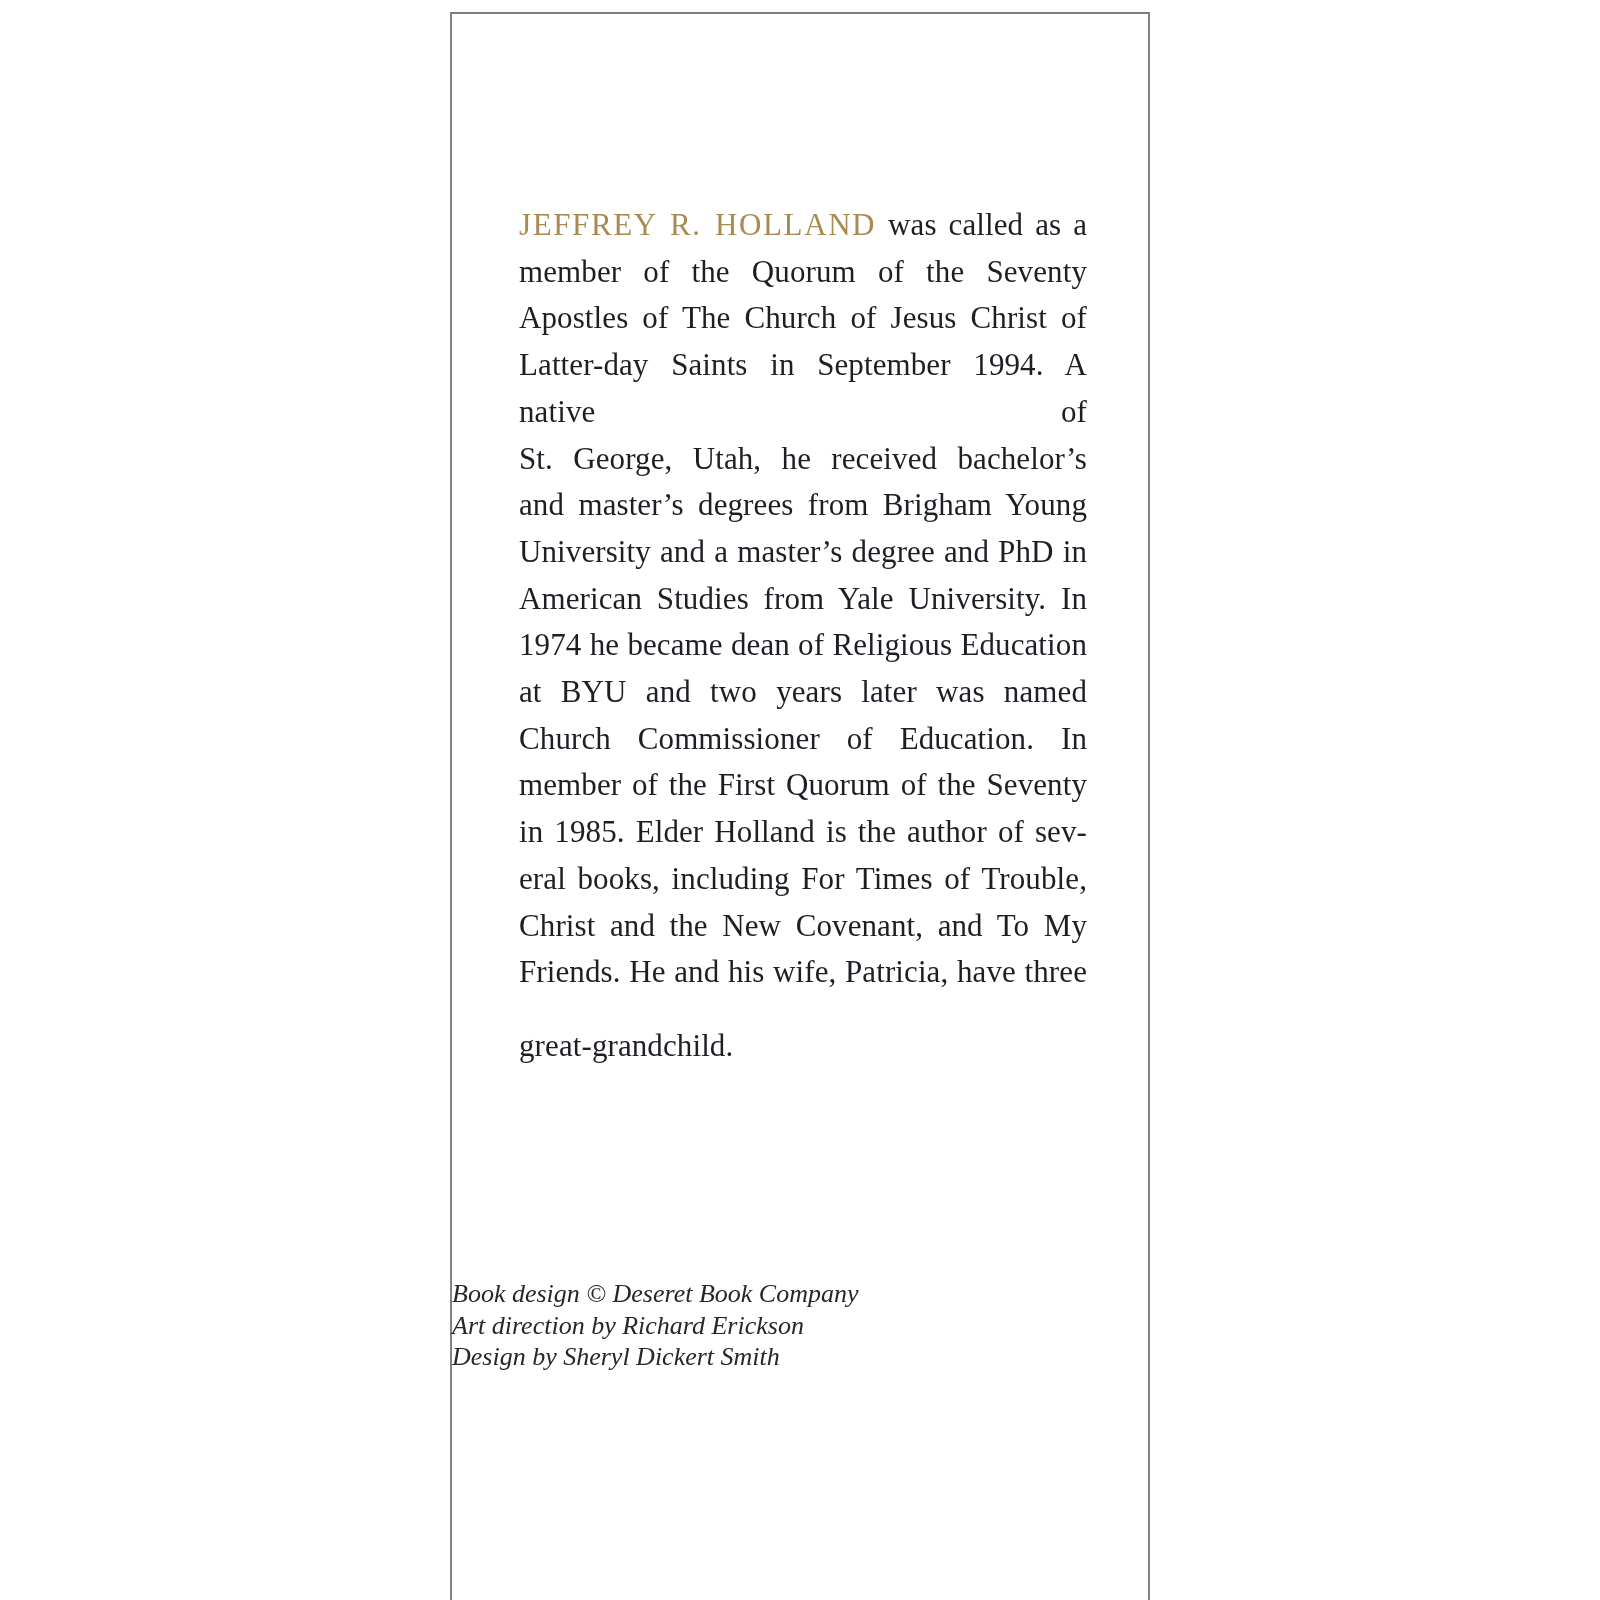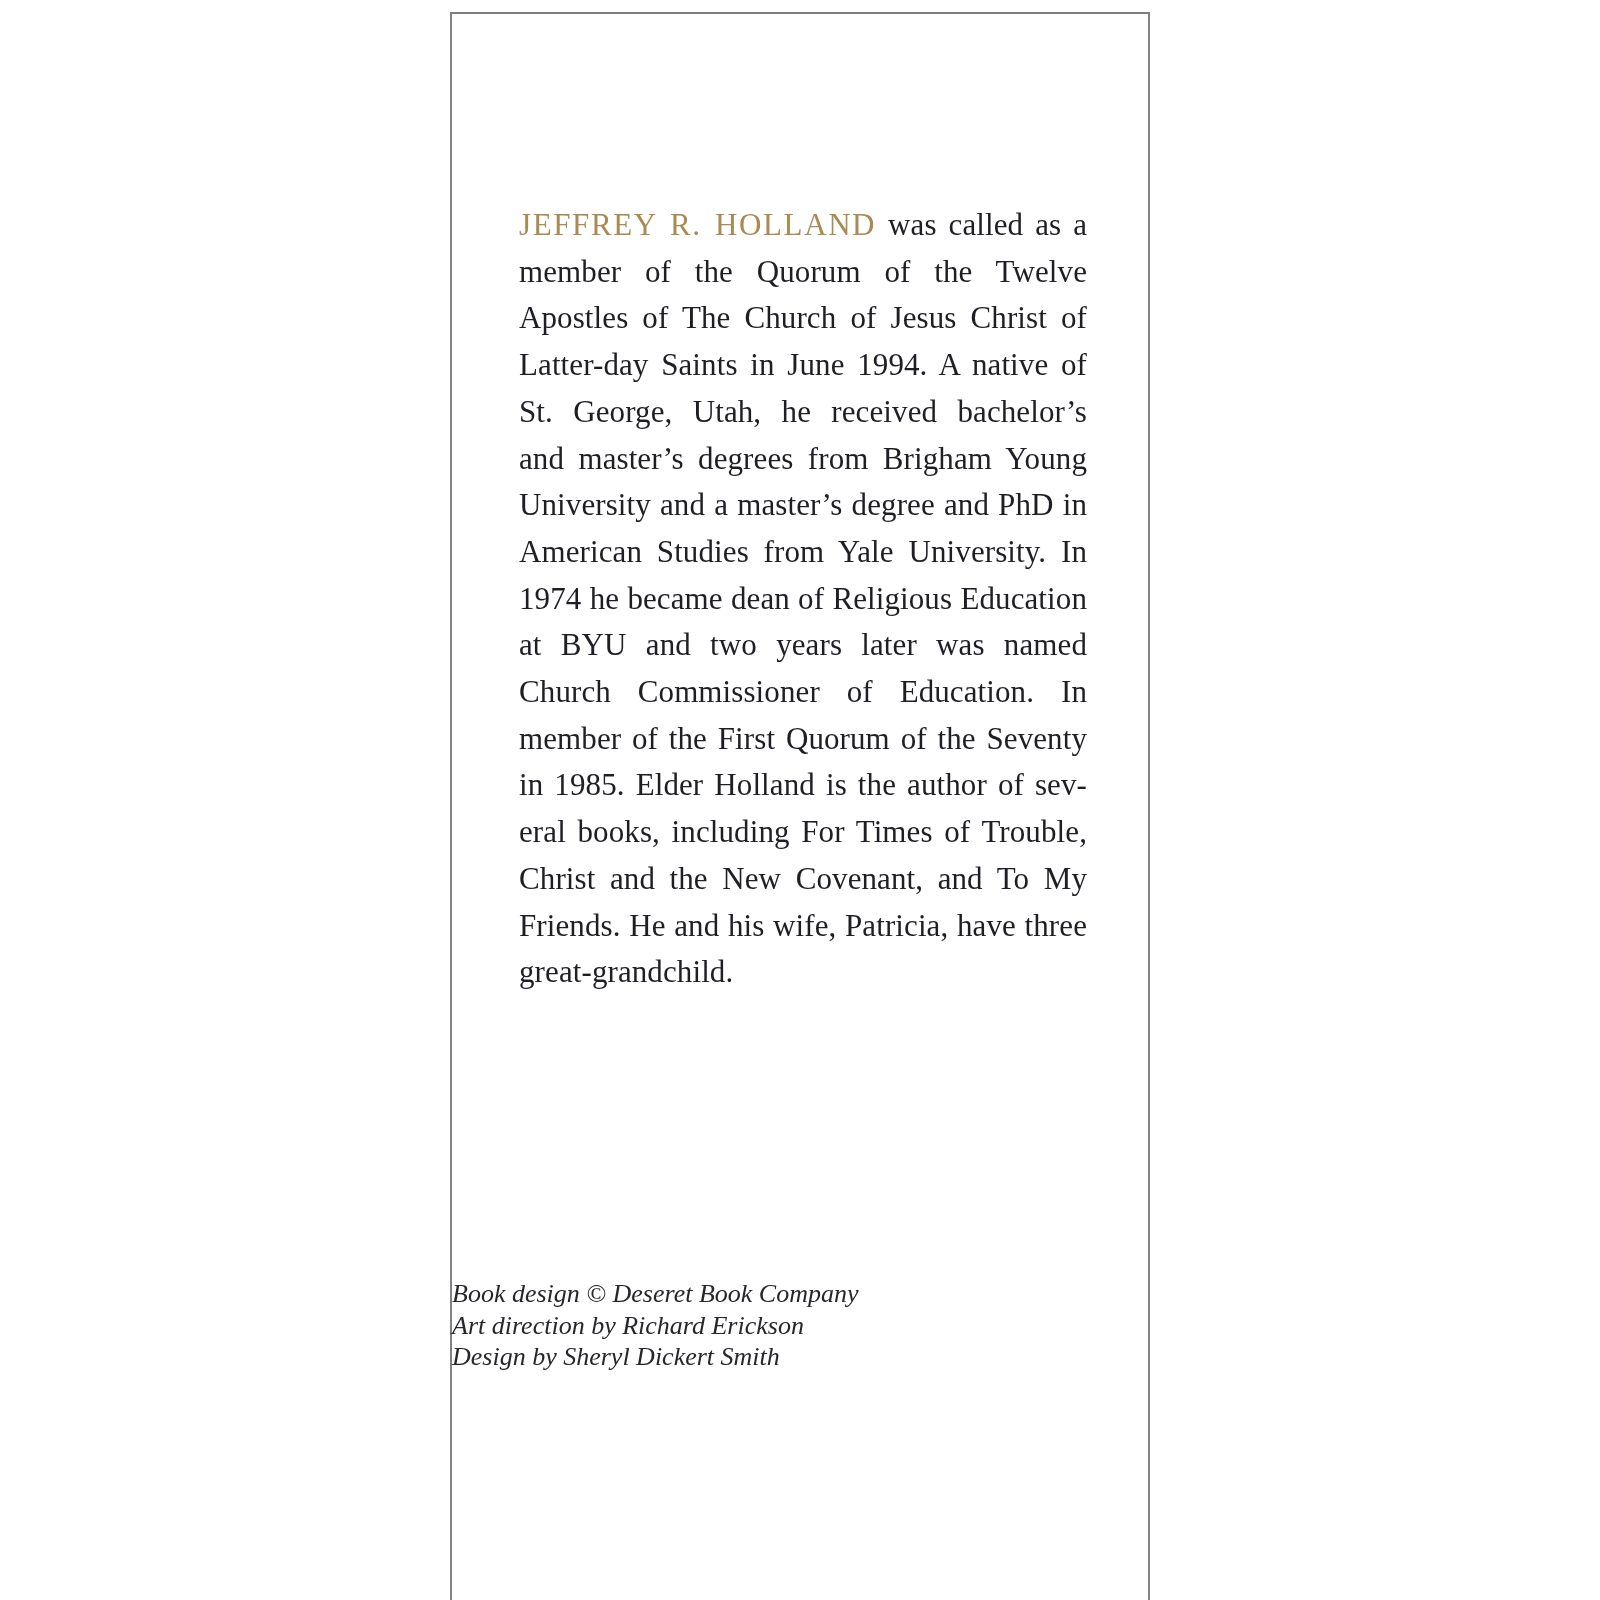--- a/index.html
+++ b/index.html
@@ -37,20 +37,21 @@
   .bio .line {
     font-size: 31px;
     line-height: 46.7px;
     text-align: justify;
     text-align-last: justify;
     letter-spacing: 0.1px;
   }
   .bio .line.line-last {
     text-align: center;
     text-align-last: left;
+    margin-top: 27px;
   }
   .seg-normal { font-style: normal; }
   .seg-italic { }
   .seg-author-name {
     color: #a98a52;
     letter-spacing: 1.6px;
   }
   .credits {
     position: absolute;
     left: 0;
@@ -73,23 +74,23 @@
   }
 </style>
 </head>
 <body>
 
 <div class="page">
   <div class="flap">
 
     <div class="bio">
         <div class="line"><span class="seg-author-name">JEFFREY R. HOLLAND</span><span class="seg-normal"> was called as a</span></div>
-        <div class="line"><span class="seg-normal">member of the Quorum of the Twelve</span></div>
+        <div class="line"><span class="seg-normal">member of the Quorum of the Seventy</span></div>
         <div class="line"><span class="seg-normal">Apostles of The Church of Jesus Christ of</span></div>
-        <div class="line"><span class="seg-normal">Latter-day Saints in June 1994. A native of</span></div>
+        <div class="line"><span class="seg-normal">Latter-day Saints in September 1994. A native of</span></div>
         <div class="line"><span class="seg-normal">St. George, Utah, he received bachelor’s</span></div>
         <div class="line"><span class="seg-normal">and master’s degrees from Brigham Young</span></div>
         <div class="line"><span class="seg-normal">University and a master’s degree and PhD in</span></div>
         <div class="line"><span class="seg-normal">American Studies from Yale University. In</span></div>
         <div class="line"><span class="seg-normal">1974 he became dean of Religious Education</span></div>
         <div class="line"><span class="seg-normal">at BYU and two years later was named</span></div>
         <div class="line"><span class="seg-normal">Church Commissioner of Education. In</span></div>
         <div class="line"><span class="seg-normal">member of the First Quorum of the Seventy</span></div>
         <div class="line"><span class="seg-normal">in 1985. Elder Holland is the author of sev-</span></div>
         <div class="line"><span class="seg-normal">eral books, including </span><span class="seg-italic">For Times of Trouble,</span></div>

